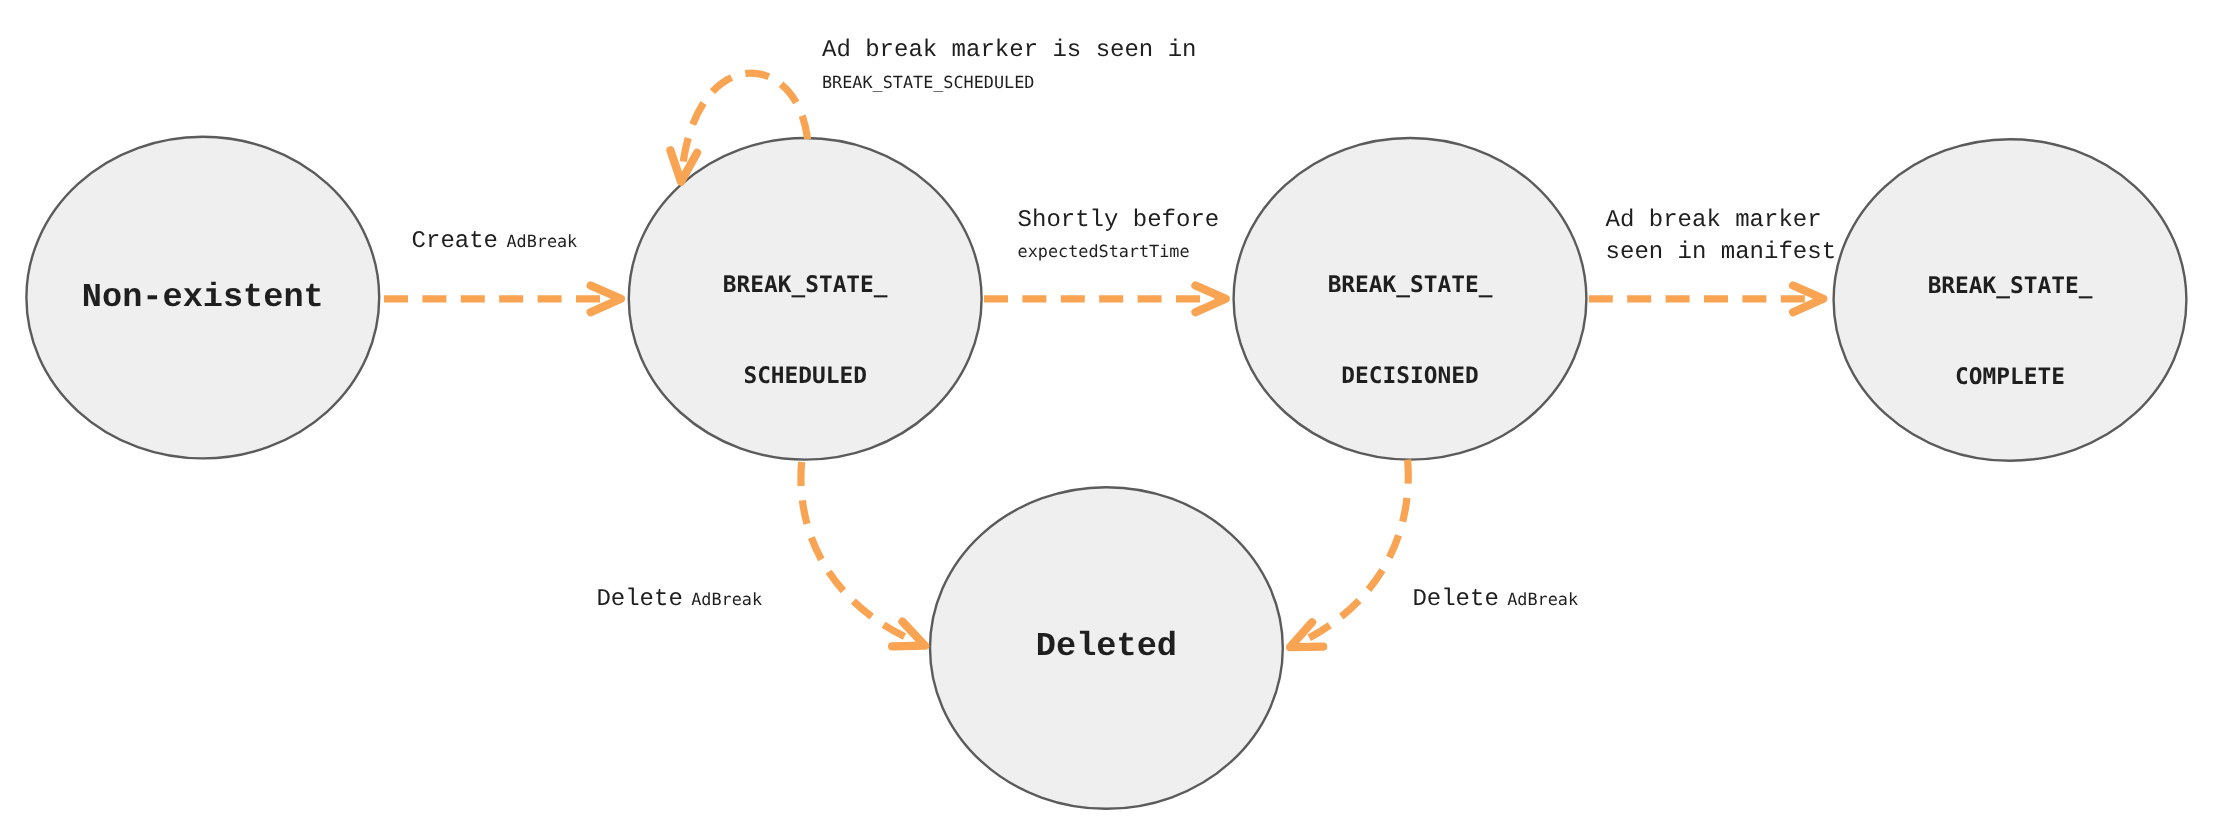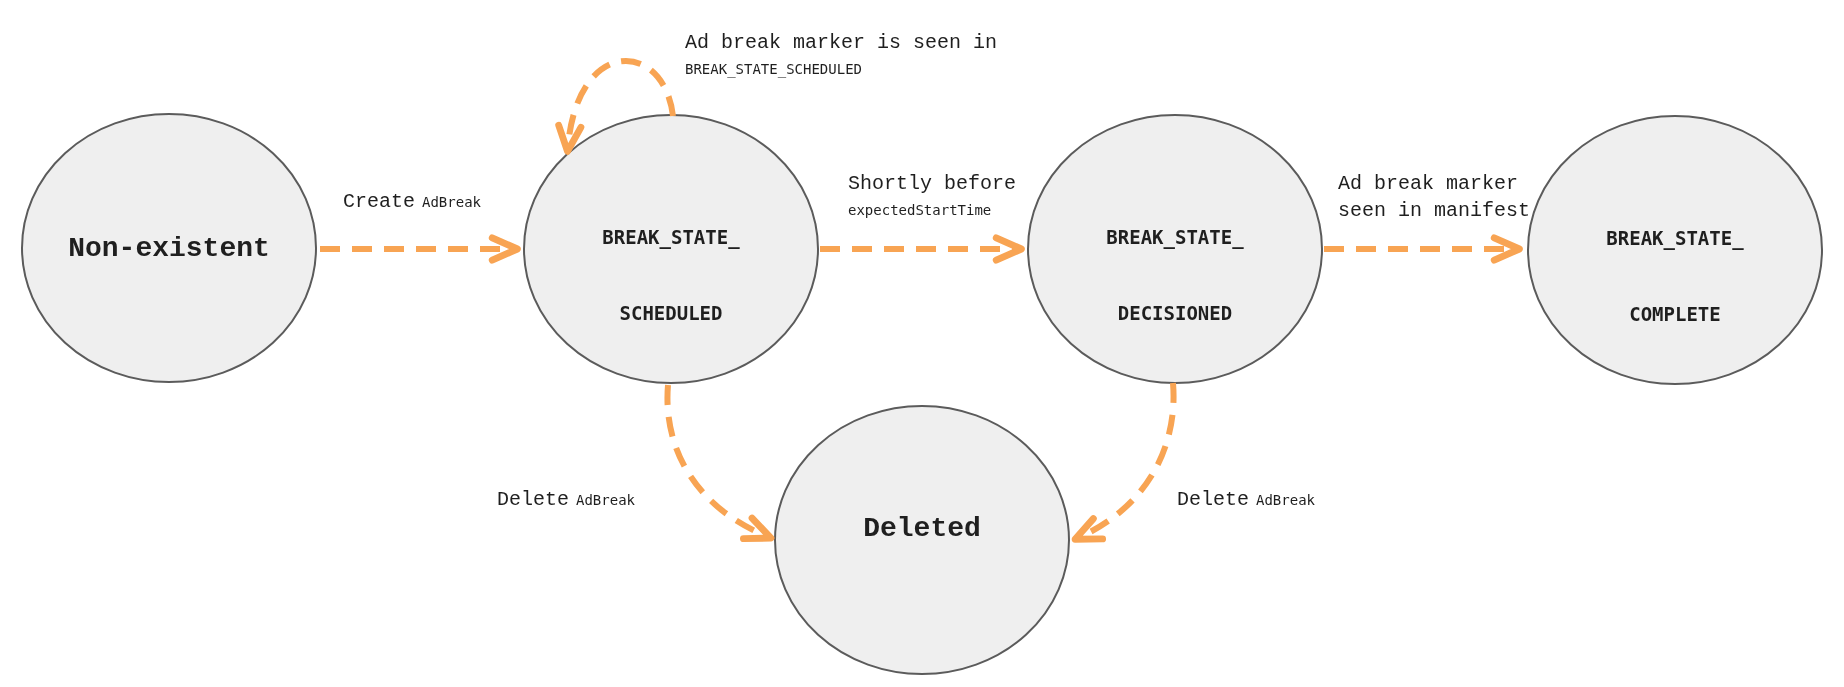--- a/index.html
+++ b/index.html
@@ -113,21 +113,21 @@
   <div class="node-label" style="left:1175px; top:251px">
     <span class="mono-bold">BREAK_STATE_</span>
     <span class="mono-bold">DECISIONED</span>
   </div>
 
   <div class="node-label" style="left:1675px; top:252px">
     <span class="mono-bold">BREAK_STATE_</span>
     <span class="mono-bold">COMPLETE</span>
   </div>
 
-  <div class="node-label" style="left:922px; top:529px">
+  <div class="node-label" style="left:922px; top:540px">
     <span class="sans-bold">Deleted</span>
   </div>
 
   <div class="edge-label inline-pair" style="left:343px; top:188px">
     <span class="sans">Create</span>
     <span class="mono">AdBreak</span>
   </div>
 
   <div class="edge-label" style="left:685px; top:29px">
     <span class="line sans">Ad break marker is seen in</span>

